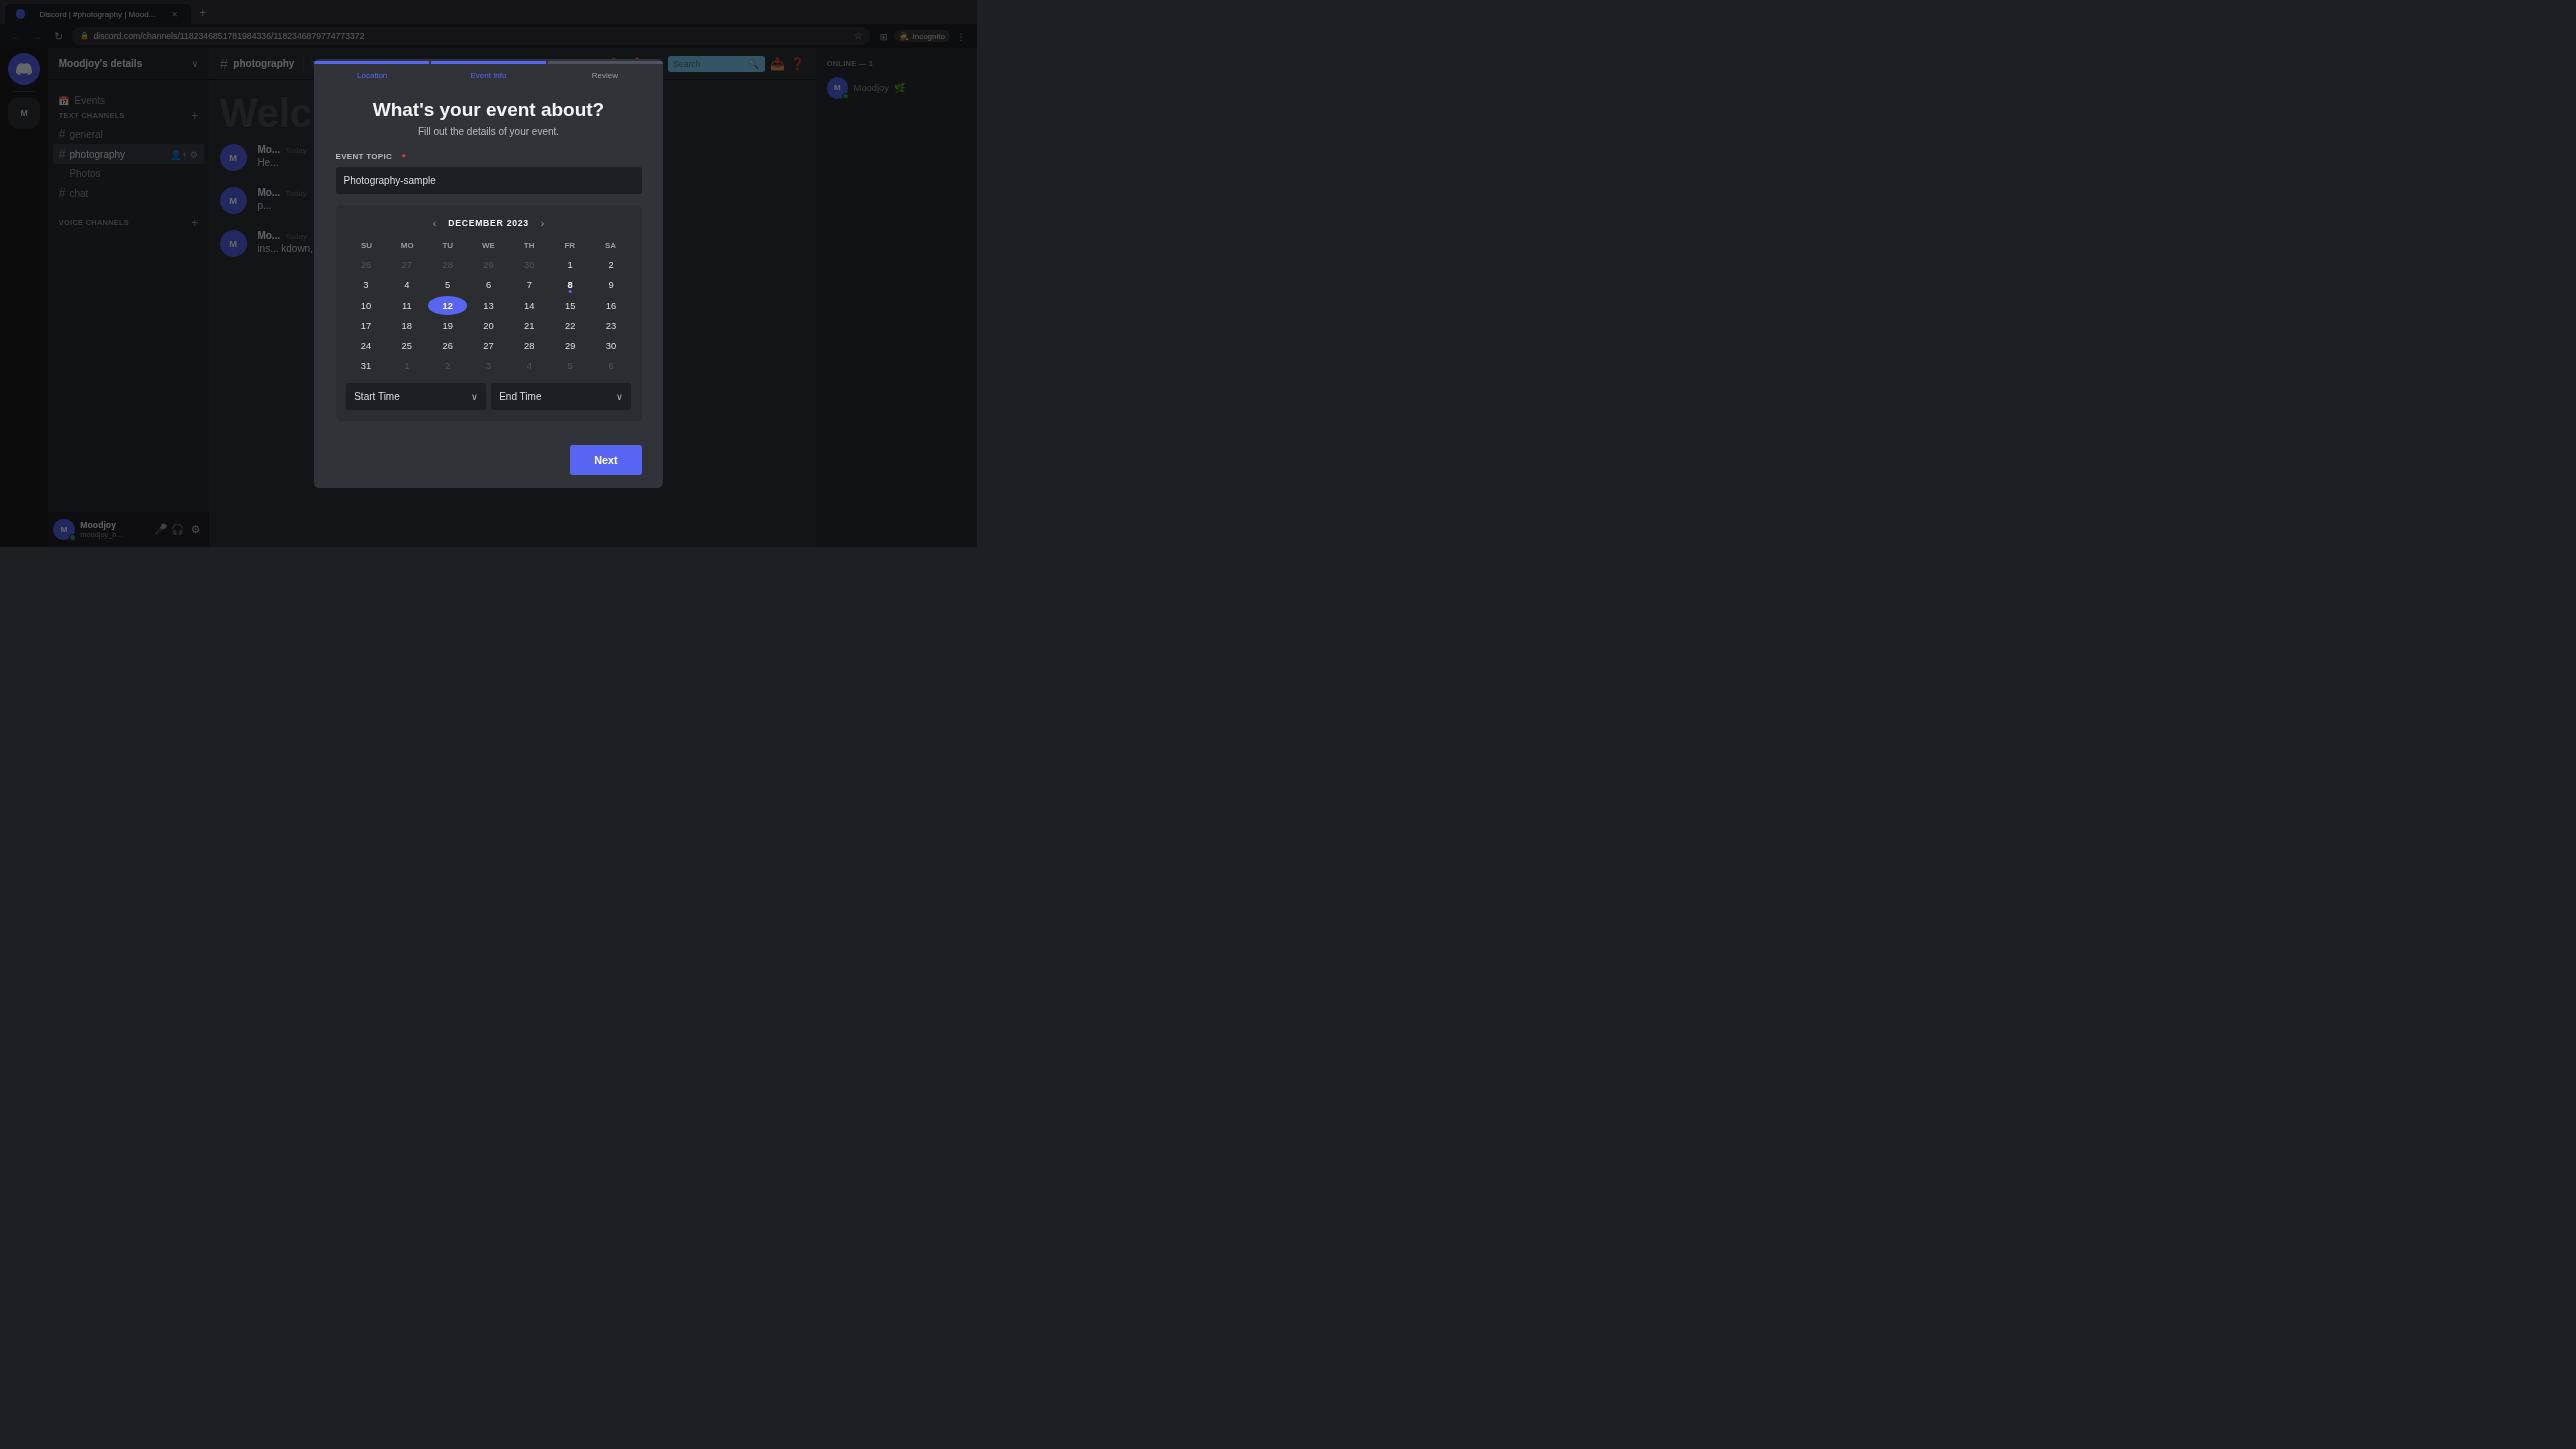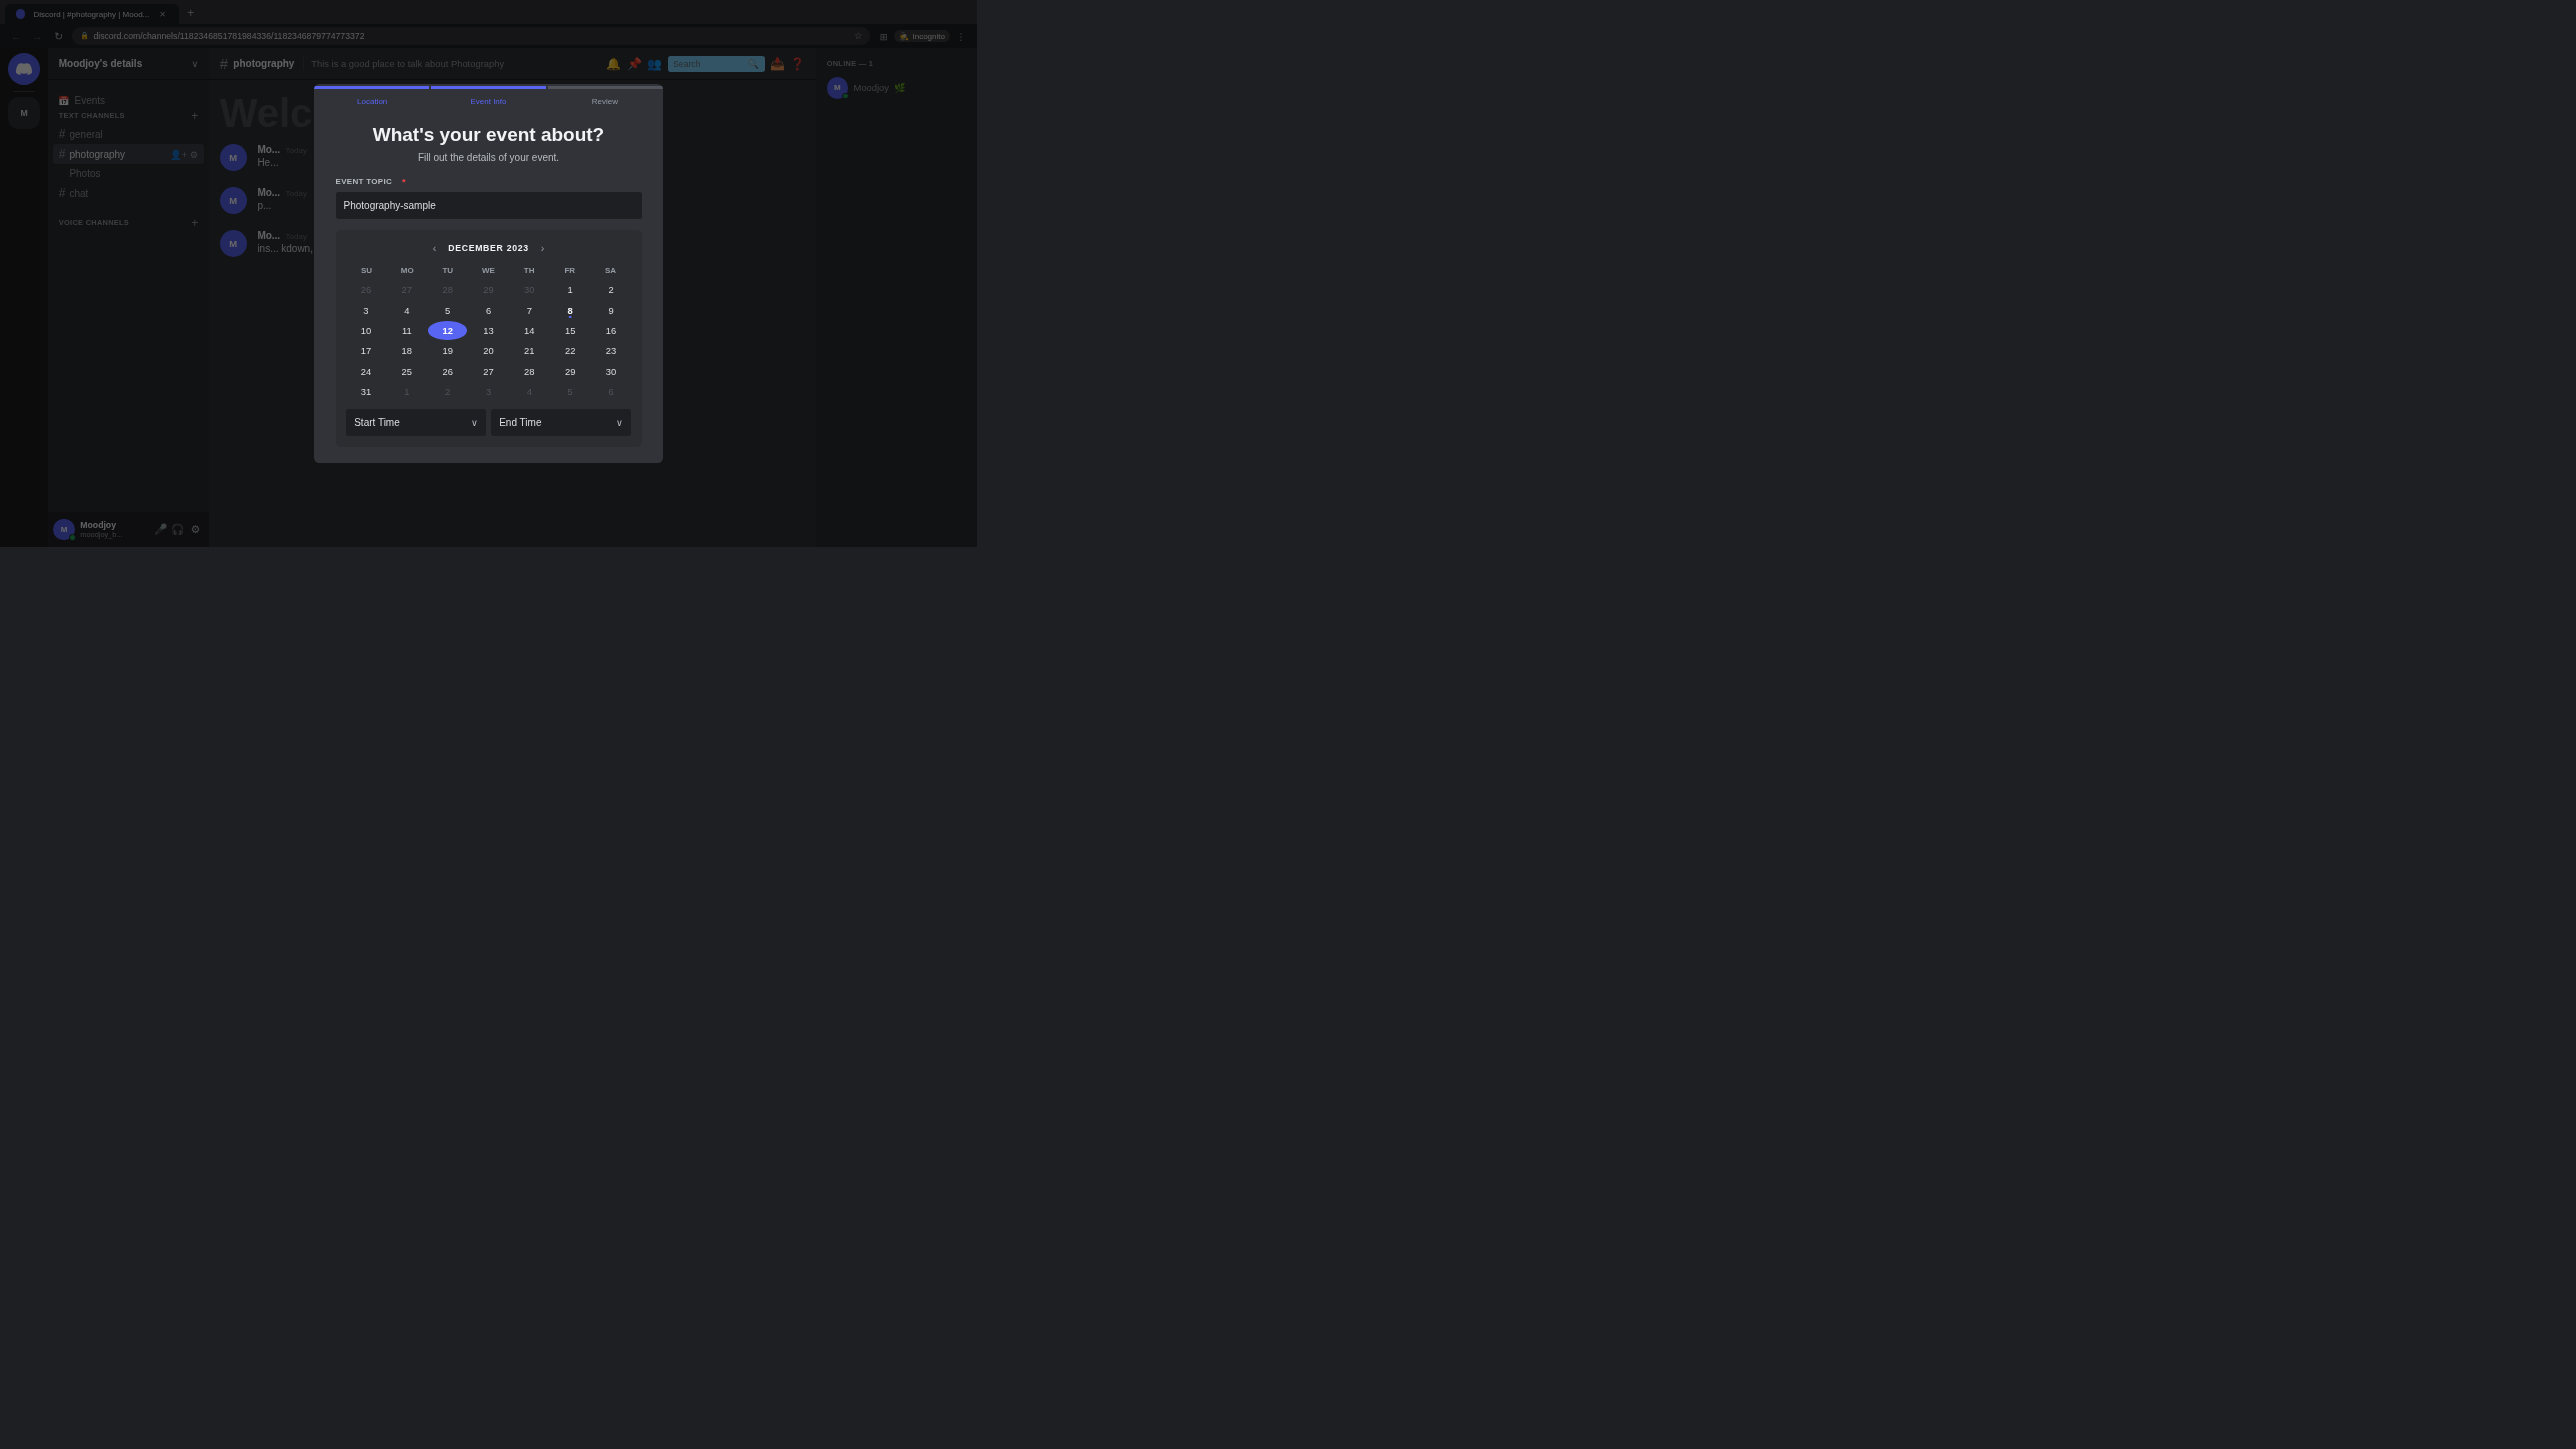--- a/index.html
+++ b/index.html
@@ -26,21 +26,21 @@
       display: flex;
       align-items: flex-end;
       padding: 0 5.4px;
     }
     .tab-active {
       background: #202124;
       height: 20px;
       padding: 0 10.7px;
       display: flex;
       align-items: center;
-      gap: 8px;
+      gap: 14px;
       border-radius: 5.4px 5.4px 0 0;
       min-width: 134px;
     }
     .tab-favicon {
       width: 9.4px;
       height: 9.4px;
       background: #5865f2;
       border-radius: 50%;
     }
     .tab-title {
@@ -931,16 +931,19 @@
               <span class="time-dropdown-chevron">∨</span>
             </div>
             <div class="time-dropdown">
               <span>End Time</span>
               <span class="time-dropdown-chevron">∨</span>
             </div>
           </div>
         </div>
       </div>
 
+      <div class="modal-footer">
+        <button class="btn-next">Next</button>
+      </div>
     </div>
   </div>
 </div>
 
 
 </body></html>

